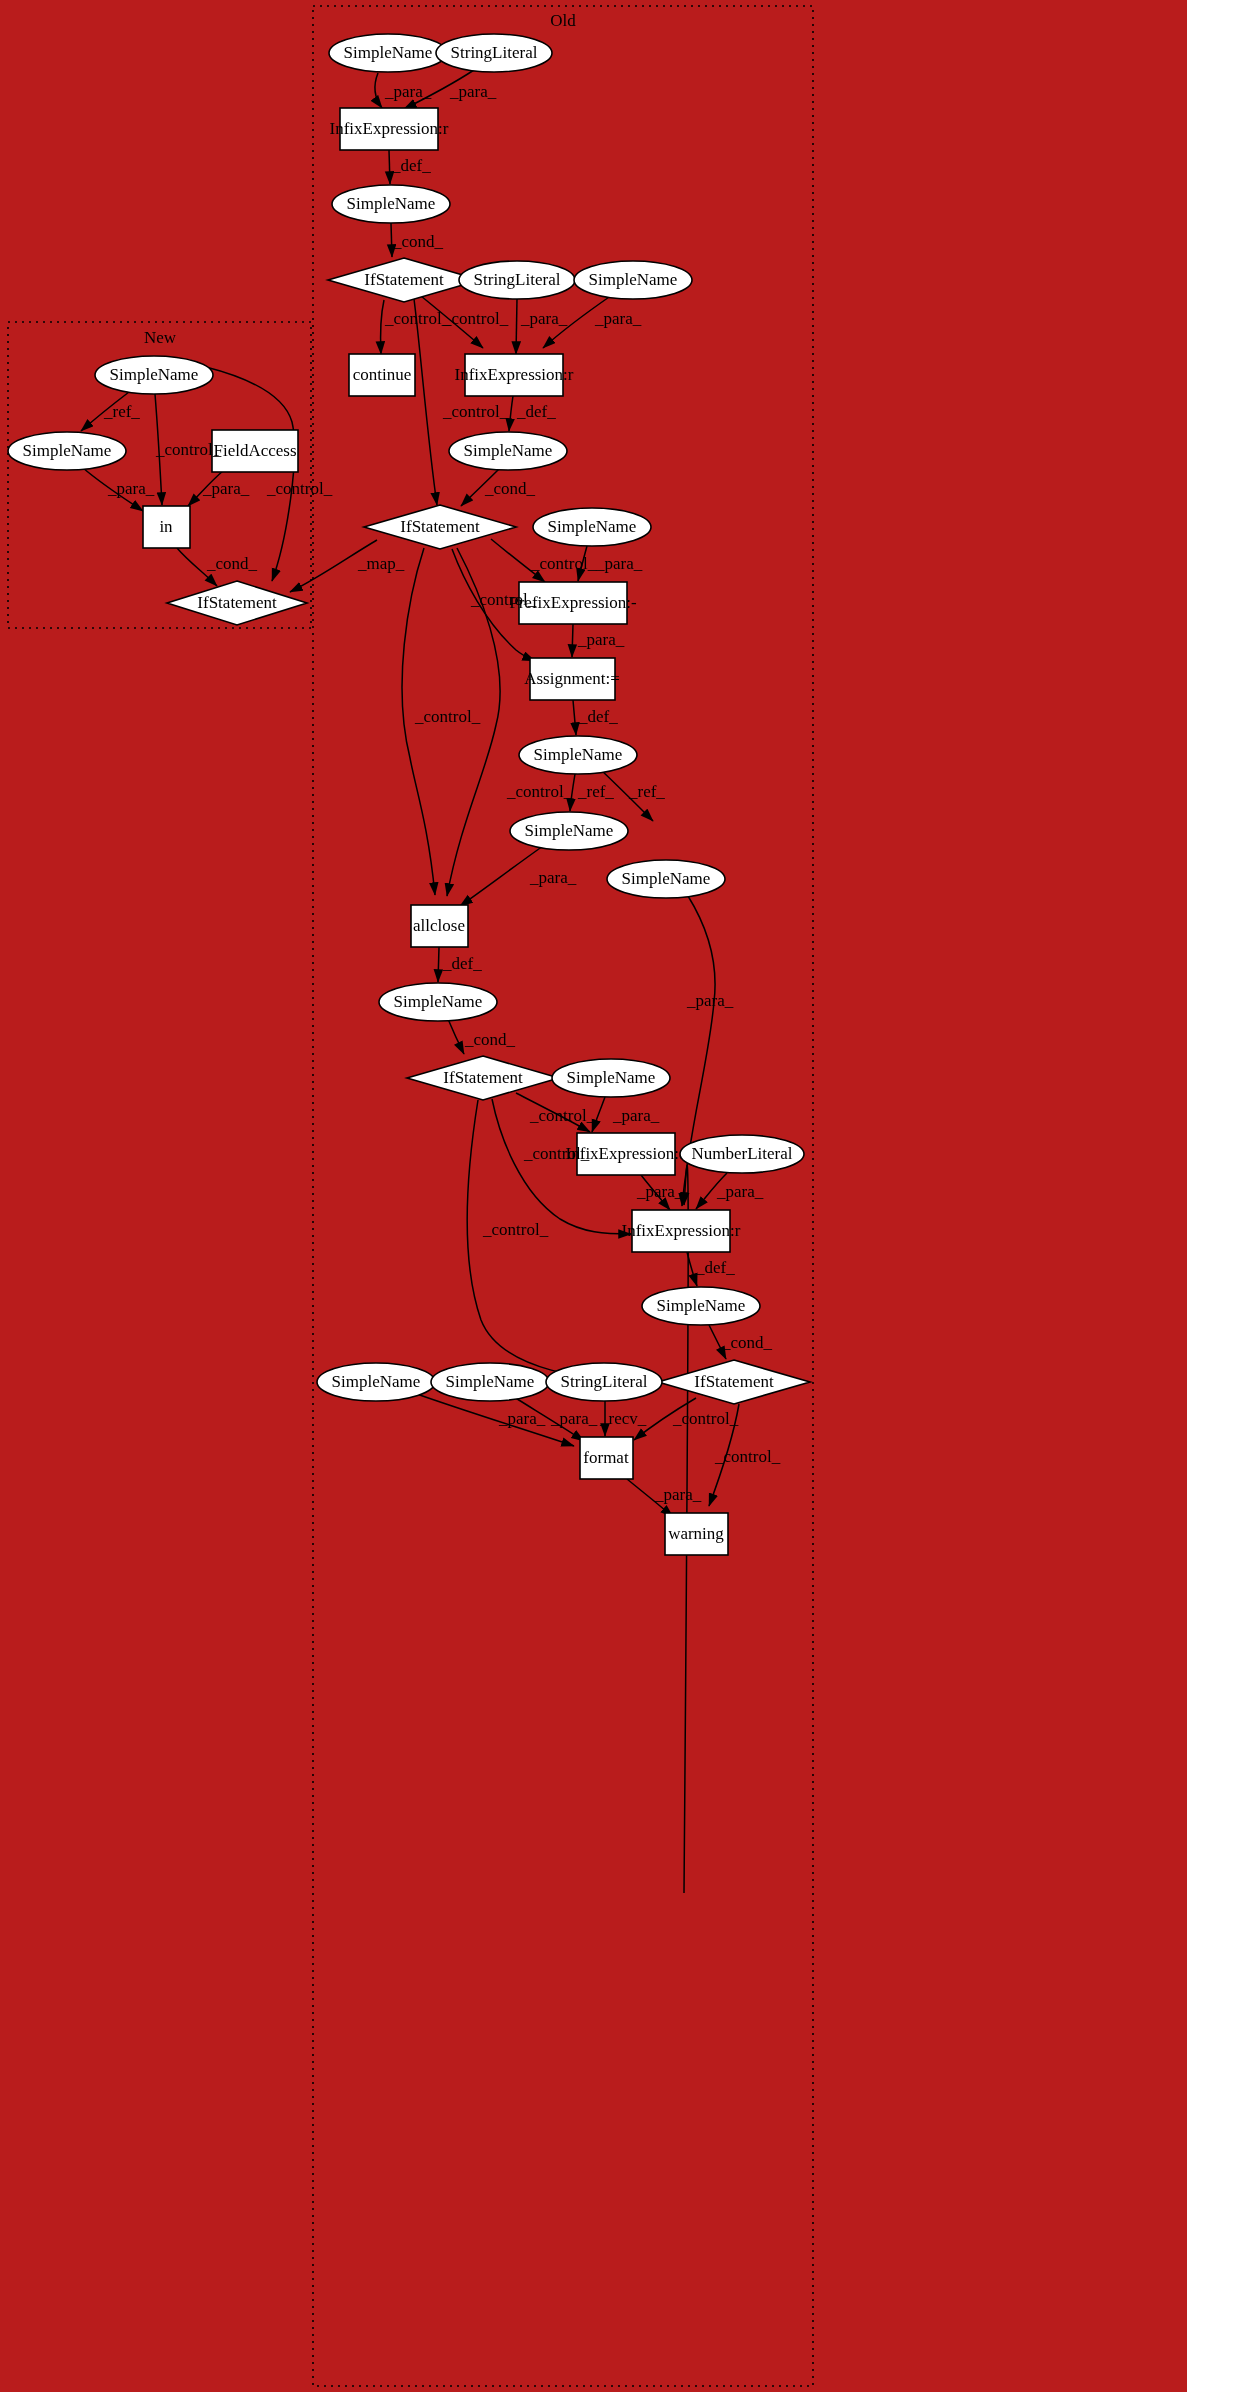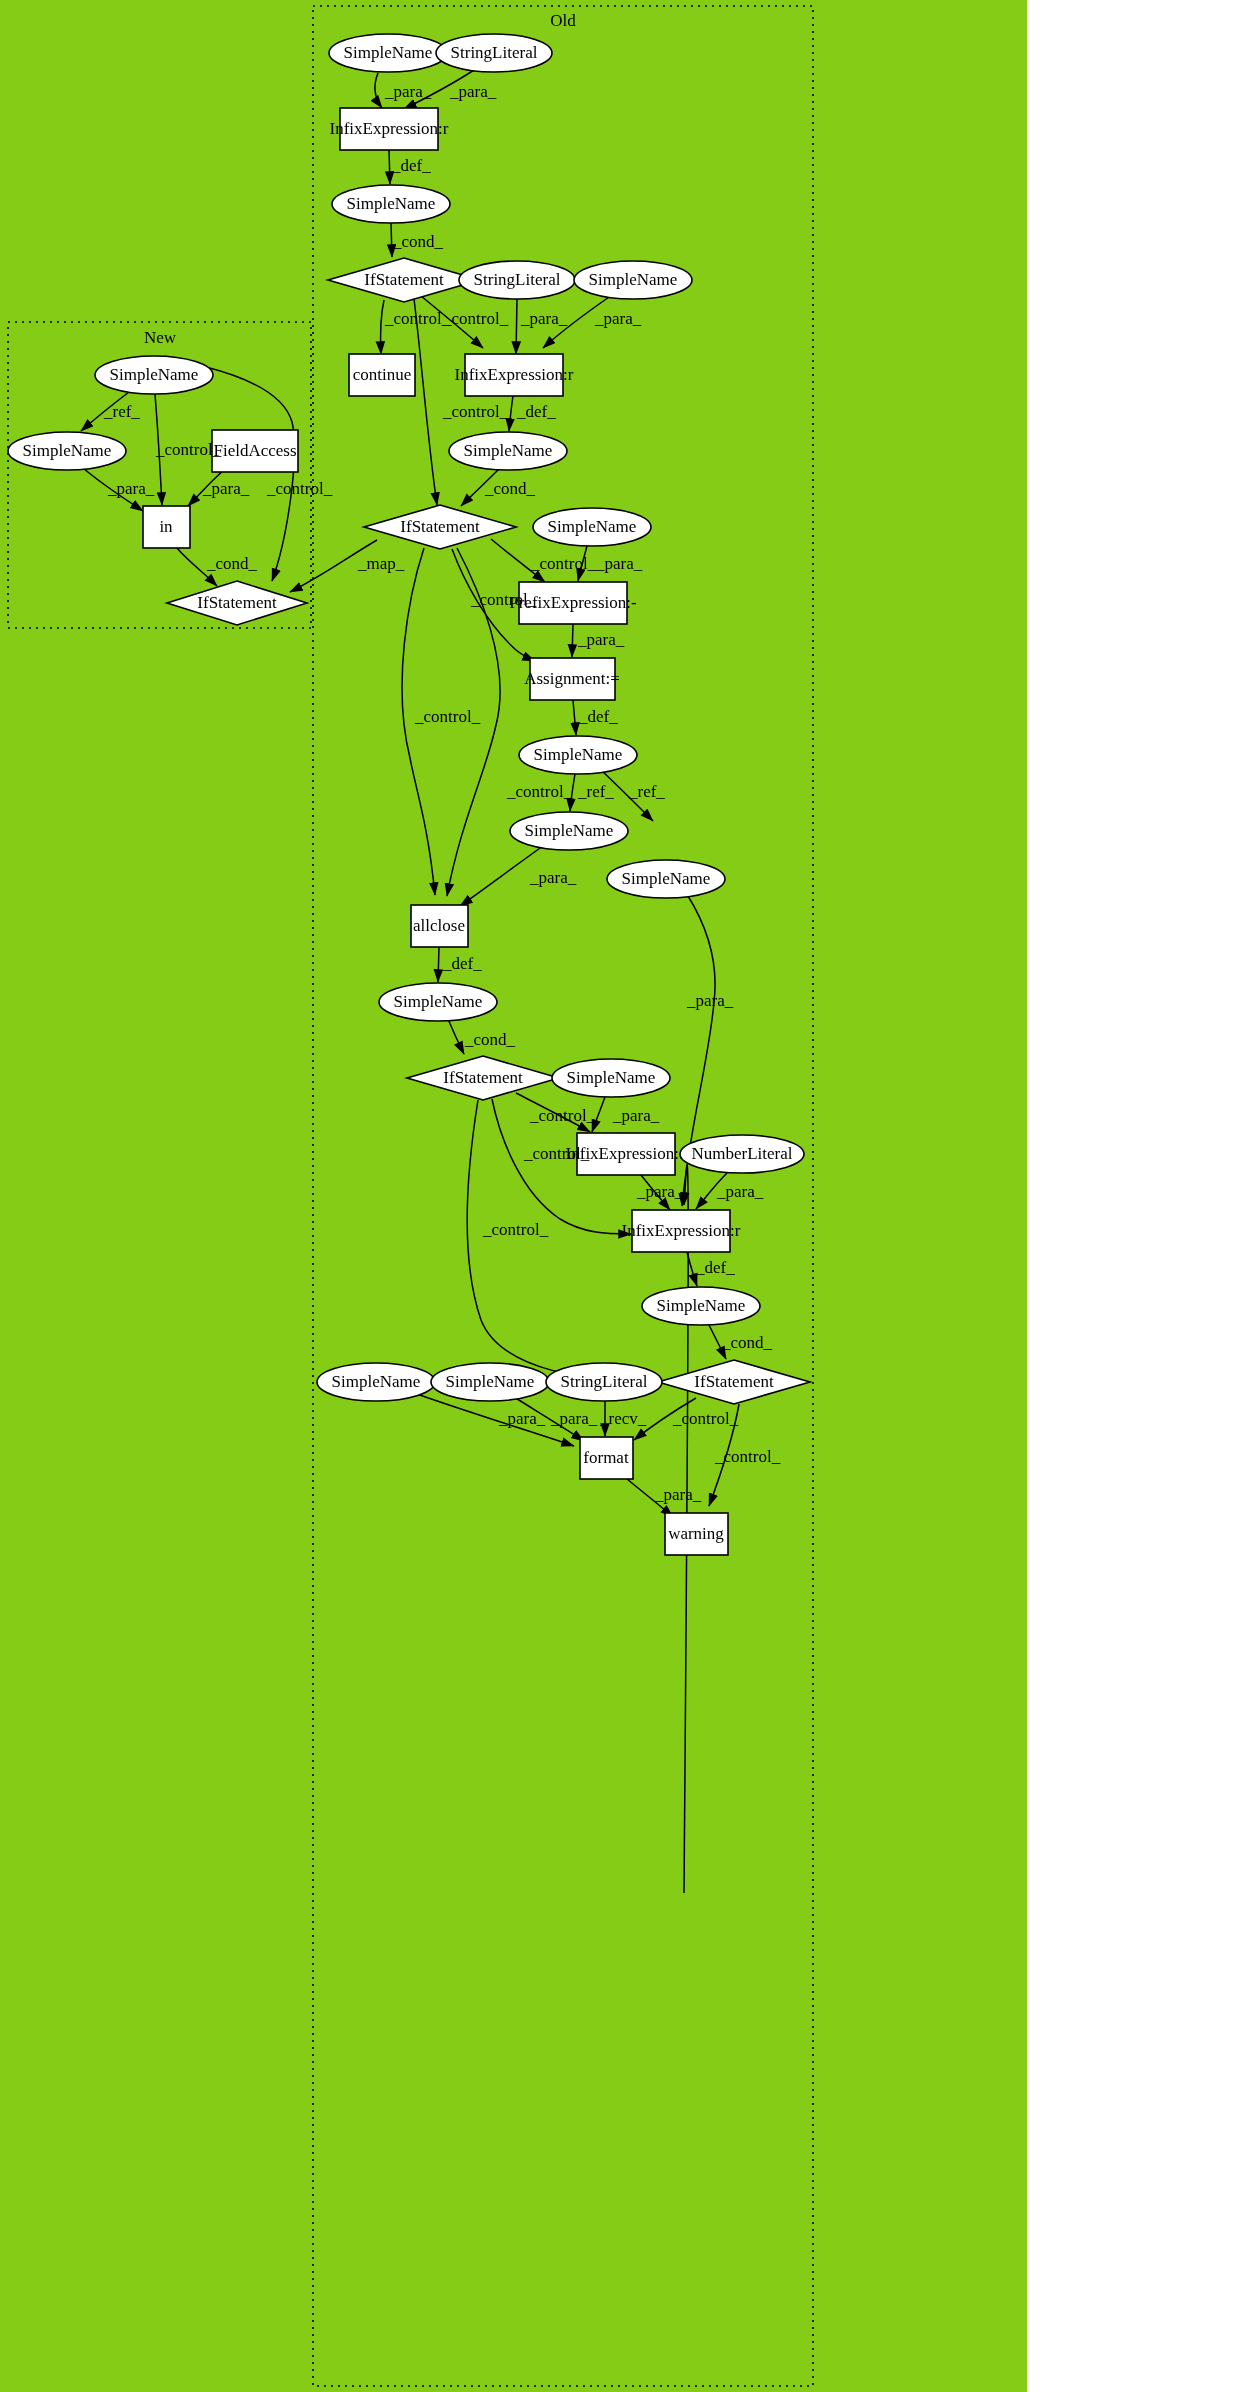--- a/index.html
+++ b/index.html
@@ -1,17 +1,17 @@
 <!DOCTYPE html>
 <html><head>
 <meta charset="utf-8">
 <style>
   html,body{margin:0;padding:0;background:#ffffff;}
   body{font-family:"Liberation Serif", "DejaVu Serif", serif;}
-  #canvas{position:relative;width:1027px;height:2392px;overflow:hidden;background:#84cc16;}
+  #canvas{position:relative;width:1187px;height:2392px;overflow:hidden;background:#b91c1c;}
   svg{position:absolute;top:0;left:0;width:1247px;height:2392px;}
   text{font-family:"Liberation Serif","DejaVu Serif",serif;fill:#000;}
   .nodelabel{font-size:17px;text-anchor:middle;dominant-baseline:middle;}
   .edgelabel{font-size:17px;text-anchor:start;dominant-baseline:middle;}
   .clusterlabel{font-size:17px;text-anchor:middle;dominant-baseline:middle;}
   .shape{fill:#ffffff;stroke:#000000;stroke-width:1.6;}
   .cluster{fill:none;stroke:#000000;stroke-width:1.6;stroke-dasharray:2 5;}
   .edge{fill:none;stroke:#000000;stroke-width:1.5;}
 </style>
 </head>

